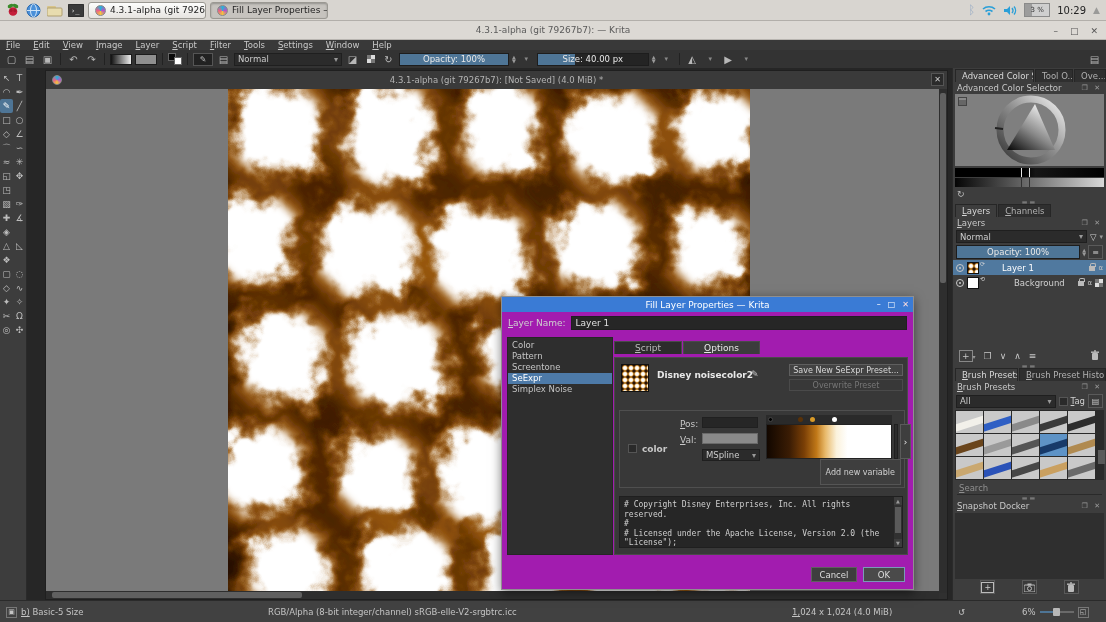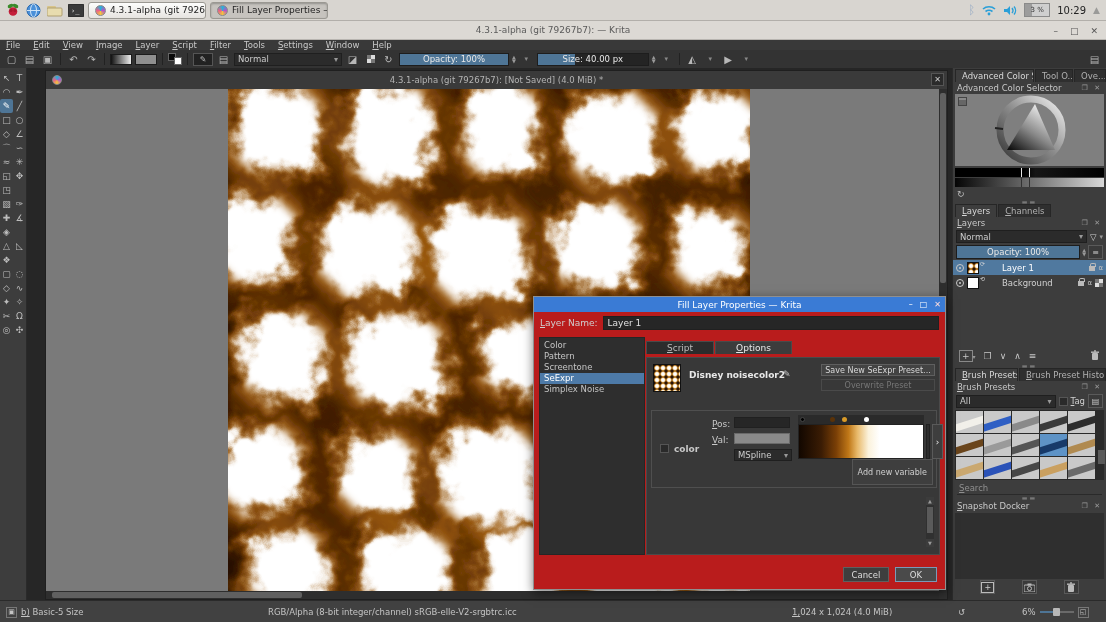--- a/index.html
+++ b/index.html
@@ -87,21 +87,21 @@
   .layerbtns{display:flex;align-items:center;gap:8px;padding:2px 6px;color:#c8c8c8;font-size:9px}
   .brushgrid{display:grid;grid-template-columns:repeat(5,27px);grid-auto-rows:22px;gap:1px;margin:1px 2px 0;background:#2a2a2a;padding:1px;position:relative}
   .btile{background:#c9c9c9;position:relative;overflow:hidden}
   .btile .streak{position:absolute;left:-4px;top:9px;width:36px;height:7px;border-radius:4px;transform:rotate(-18deg)}
   .btile.sel{background:#5e93c6}
   .searchrow{margin:2px 4px 0;border-bottom:1px solid #2a2a2a;color:#8f8f8f;padding:1px 2px;background:transparent}
   .snaparea{margin:1px 2px;height:66px;background:#2f2f2f}
   .snapbtns{display:flex;justify-content:space-around;align-items:center;padding:0 14px}
   .sbtn{width:15px;height:14px;border:1px solid #5a5a5a;background:#3a3a3a;display:flex;align-items:center;justify-content:center}
   
-  #dialog{position:absolute;left:533px;top:296px;width:413px;height:294px;background:#b91c1c;border:1px solid #8f8f8f;box-shadow:0 3px 10px rgba(0,0,0,.5);z-index:10}
+  #dialog{position:absolute;left:501px;top:296px;width:413px;height:294px;background:#a21caf;border:1px solid #8f8f8f;box-shadow:0 3px 10px rgba(0,0,0,.5);z-index:10}
   #dtitle{height:15px;background:#3a7bd5;display:flex;align-items:center;justify-content:center;color:#fff;font-size:9px;position:relative}
   #dtitle .btns{position:absolute;right:4px;display:flex;gap:7px;font-size:8px}
   #dtitle .btns .cl{color:#ffdede}
   .dnamerow{position:absolute;left:6px;top:19px;right:6px;height:14px;display:flex;align-items:center;gap:5px}
   .dinput{background:#262626;border:1px solid #202020;color:#e0e0e0;height:14px;flex:1;font-size:9px;padding:0 4px;font-family:"DejaVu Sans",sans-serif}
   #genlist{position:absolute;left:5px;top:40px;width:106px;bottom:34px;background:#2e2e2e;border:1px solid #262626;padding-top:2px}
   .gen-item{padding:0 4px;height:11px;line-height:11px;color:#c4c4c4;font-size:8.5px}
   .gen-item.sel{background:#4d7aa8;color:#fff}
   #dtabs{position:absolute;left:112px;top:44px;display:flex;gap:1px}
   .dtab2{padding:1px 20px;background:#2c2c2c;border:1px solid #4a4a4a;border-bottom:none;color:#bbb}
@@ -520,21 +520,21 @@
     <span style="margin-left:14px">Layer 1</span>
     <span class="lrow-ics">
         <span class="padlock"></span>
         <span>α</span>
       </span>
   </div>
   <div class="layerrow">
     <span class="eye"></span>
     <span class="thumb white-thumb"></span>
     <span class="fl-badge">⟲</span>
-    <span style="margin-left:14px">Background</span>
+    <span style="margin-left:26px">Background</span>
     <span class="lrow-ics">
         <span class="padlock"></span>
         <span>α</span>
         <span class="checker8"></span>
       </span>
   </div>
   <div style="height:58px"></div>
   <div class="layerbtns">
     <span><span style="border:1px solid #888;padding:0 2px">+</span><span style="font-size:6px;color:#999">▾</span></span>
     <span>❐</span>
@@ -694,20 +694,26 @@
           <span class="stopdot" style="left:32px;background:#5a3208"></span>
           <span class="stopdot" style="left:44px;background:#d89a28"></span>
           <span class="stopdot" style="left:66px;background:#fff"></span>
         </span>
         <span id="gradbar" style="display:block"></span>
       </span>
       <span class="gstrip"></span>
       <span class="garrow">›</span>
       <span class="addvar accel">Add new variable</span>
     </div>
+    <div id="scriptbox">
+        <div># Copyright Disney Enterprises, Inc.  All rights reserved.</div>
+        <div>#</div>
+        <div># Licensed under the Apache License, Version 2.0 (the "License");</div>
+        <div># you may not use this file except in compliance with the License</div>
+      </div>
     <div id="scrollv">
       <span class="a" style="top:0">▲</span>
       <span class="h2"></span>
       <span class="a" style="bottom:0">▼</span>
     </div>
   </div>
   <span class="dbtn accel" id="cancelbtn">Cancel</span>
   <span class="dbtn accel" id="okbtn">OK</span>
 </div>
 

